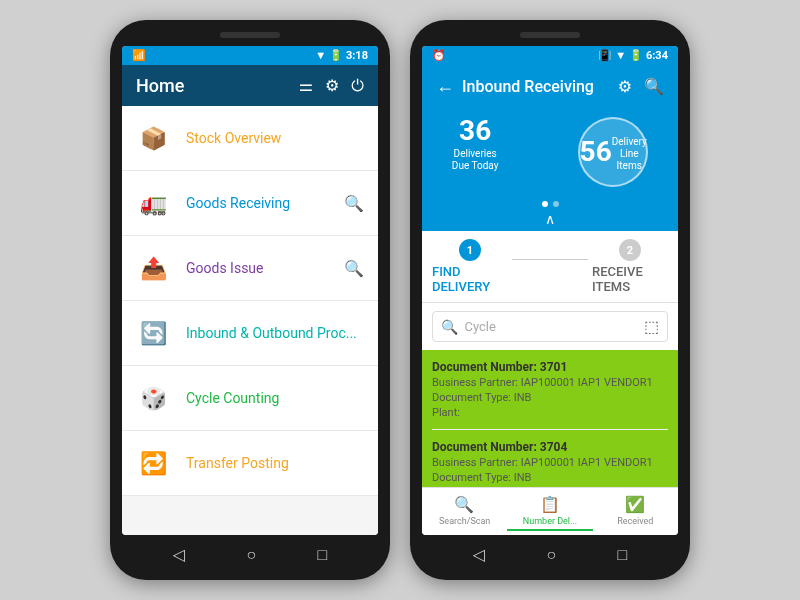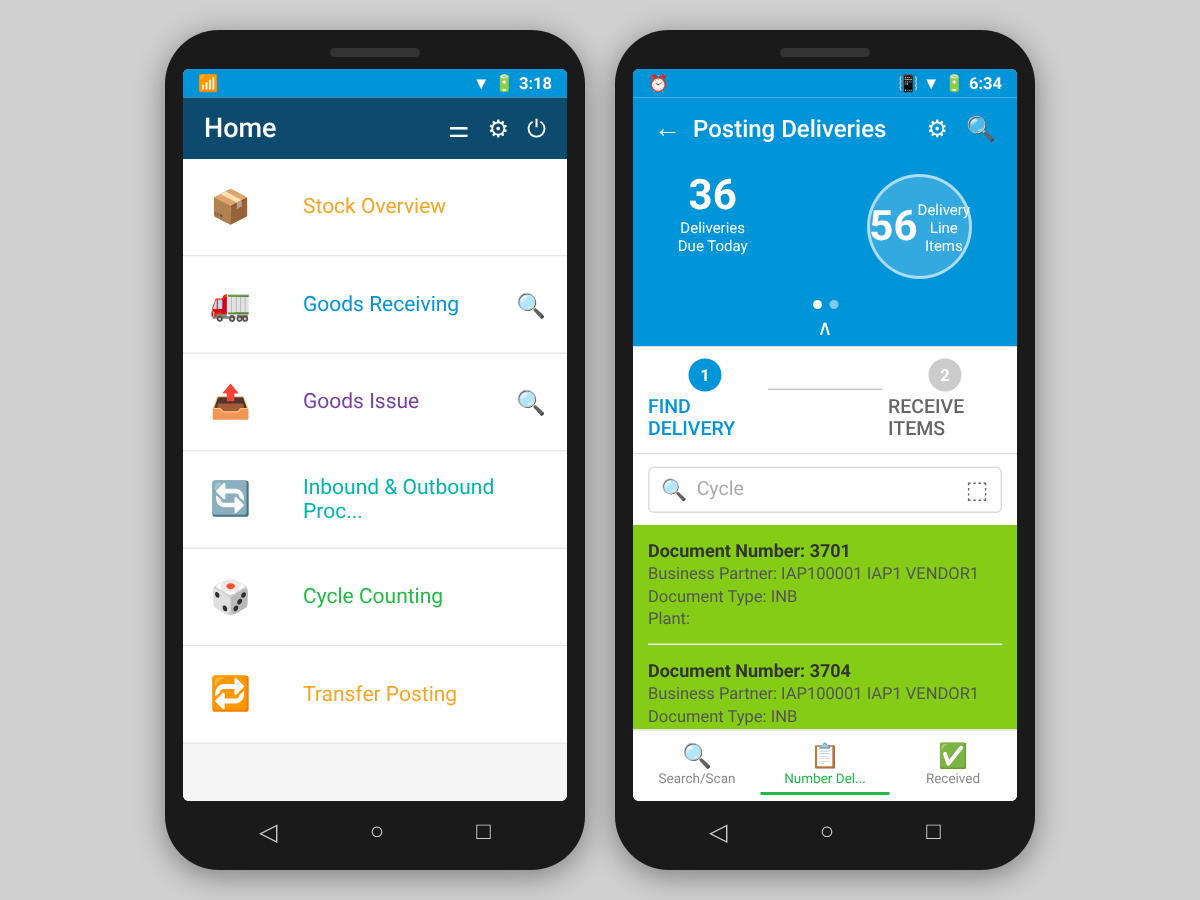--- a/index.html
+++ b/index.html
@@ -104,21 +104,20 @@
       height: 36px;
       margin-right: 14px;
       display: flex;
       align-items: center;
       justify-content: center;
       font-size: 22px;
     }
     .menu-item-label {
       font-size: 14px;
       flex: 1;
-      margin-left: 16px;
     }
     .menu-item-search {
       color: #999;
       font-size: 16px;
     }
     .color-orange { color: #f5a623; }
     .color-blue { color: #0094d8; }
     .color-purple { color: #7b3fa0; }
     .color-teal { color: #00b5ad; }
     .color-green { color: #21ba45; }
@@ -336,21 +335,21 @@
           <span>▼</span>
           <span>🔋</span>
           <span>6:34</span>
         </div>
       </div>
 
       <div class="inbound-header">
         <div class="inbound-title-row">
           <div style="display:flex;align-items:center;gap:8px;">
             <span style="color:white;font-size:18px;">←</span>
-            <span class="inbound-title">Posting Deliveries</span>
+            <span class="inbound-title">Inbound Receiving</span>
           </div>
           <div style="display:flex;gap:12px;">
             <span style="color:white;font-size:16px;">⚙</span>
             <span style="color:white;font-size:16px;">🔍</span>
           </div>
         </div>
 
         <div class="inbound-stats">
           <div class="stat-box">
             <div class="stat-number">36</div>

